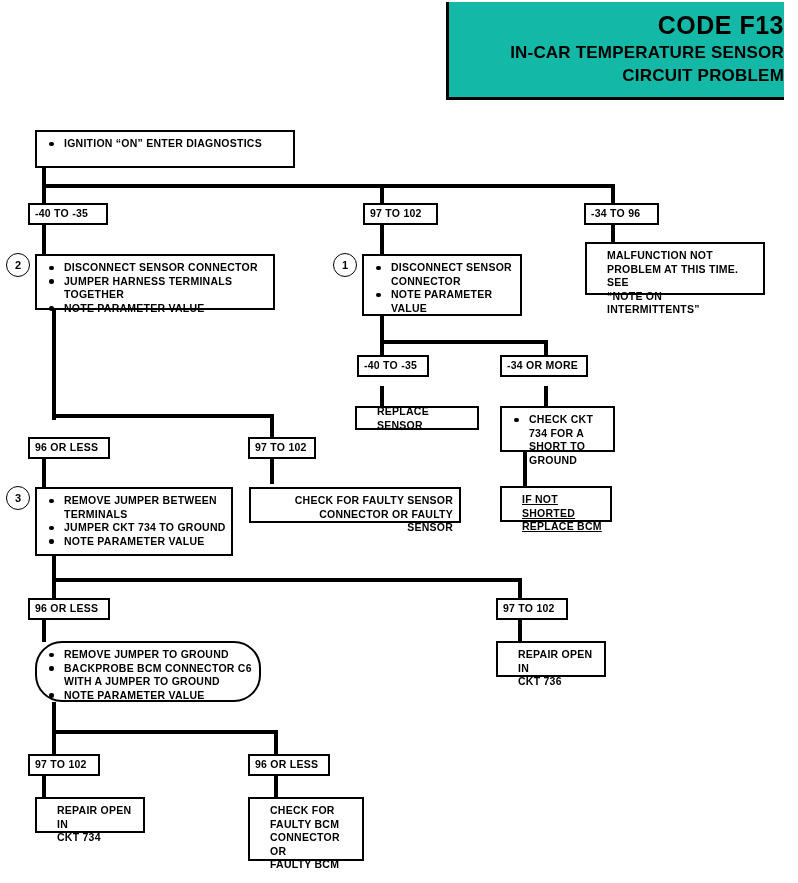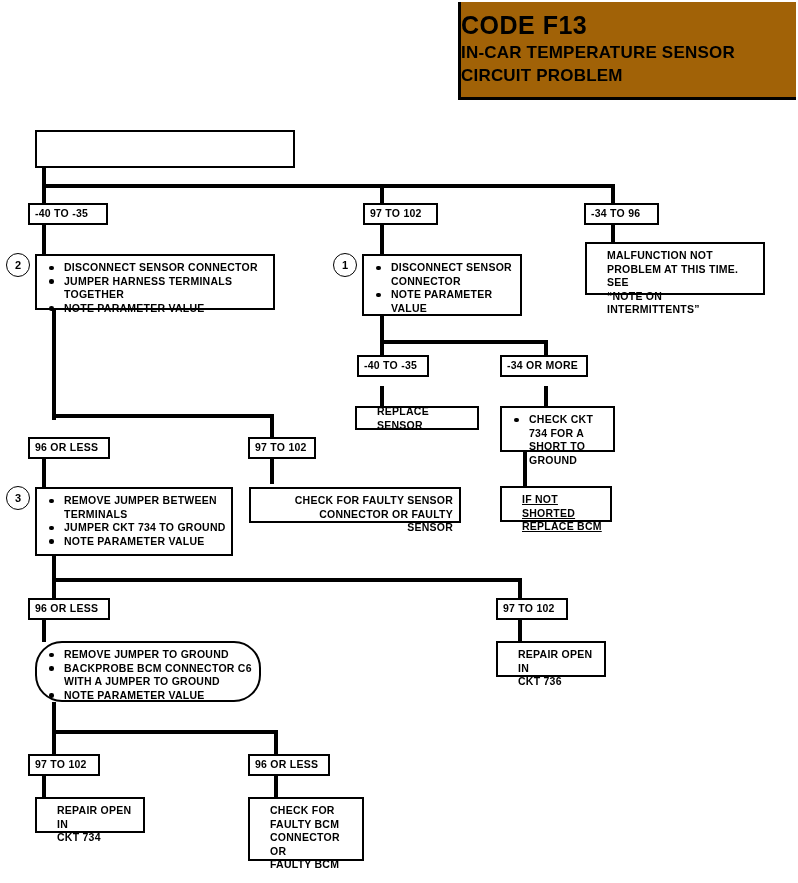--- a/index.html
+++ b/index.html
@@ -13,30 +13,30 @@
     width: 798px;
     height: 883px;
     background: #ffffff;
     font-family: "Liberation Sans", sans-serif;
     overflow: hidden;
   }
 
   
   .title-block {
     position: absolute;
-    left: 458px;
+    left: 446px;
     top: 2px;
     width: 338px;
     height: 98px;
     border: 3px solid #000;
     border-top: none;
     border-right: none;
     box-sizing: border-box;
-    background: #a16207;
-    text-align: left;
+    background: #14b8a6;
+    text-align: right;
     padding-top: 8px;
   }
   .title-block .code {
     font-size: 25px;
     font-weight: bold;
     letter-spacing: 0.5px;
     line-height: 30px;
     color: #000;
   }
   .title-block .sub {
@@ -170,20 +170,21 @@
   <div class="vline" style="left:518px; top:620px; height:22px;"></div>
 
   <div class="vline" style="left:52px; top:702px; height:58px;"></div>
   <div class="hline" style="left:52px; top:730px; width:226px;"></div>
   <div class="vline" style="left:274px; top:730px; height:28px;"></div>
   <div class="vline" style="left:42px; top:775px; height:23px;"></div>
   <div class="vline" style="left:274px; top:775px; height:23px;"></div>
 
   <div class="box bullet-box" style="left:35px; top:130px; width:260px; height:38px;">
     <ul class="bullet-list">
+      <li>IGNITION “ON”   ENTER DIAGNOSTICS</li>
     </ul>
   </div>
 
   <div class="box label-box" style="left:28px; top:203px; width:80px; height:22px;">-40 TO -35</div>
   <div class="box label-box" style="left:363px; top:203px; width:75px; height:22px;">97 TO 102</div>
   <div class="box label-box" style="left:584px; top:203px; width:75px; height:22px;">-34 TO 96</div>
 
   <div class="step-circle" style="left:6px; top:253px;">2</div>
   <div class="box bullet-box" style="left:35px; top:254px; width:240px; height:56px;">
     <ul class="bullet-list">

